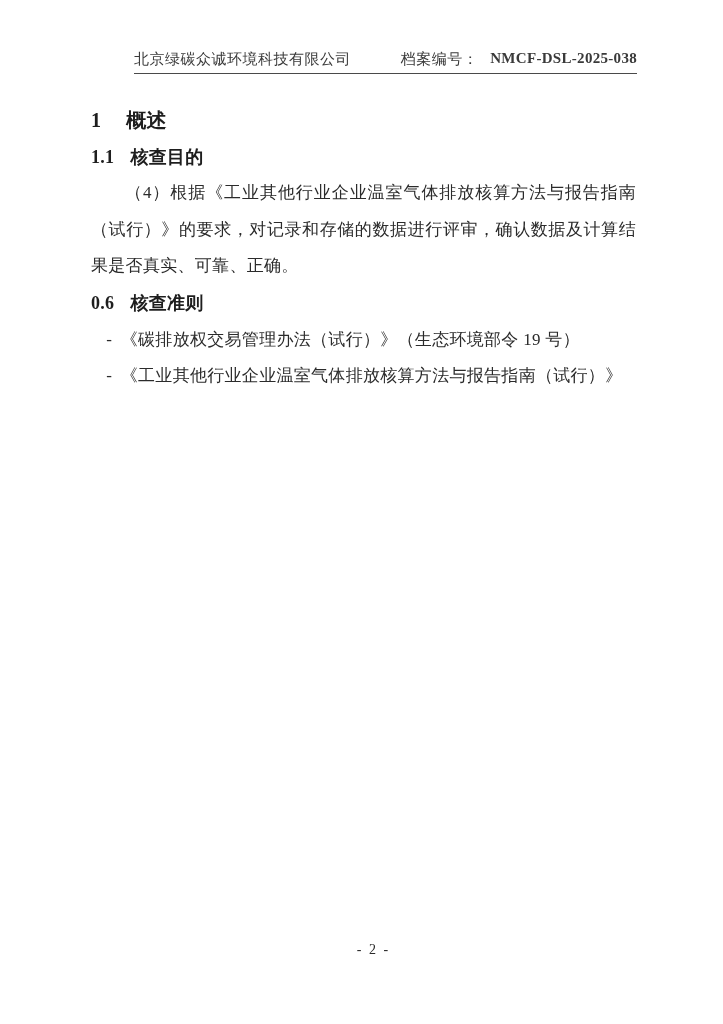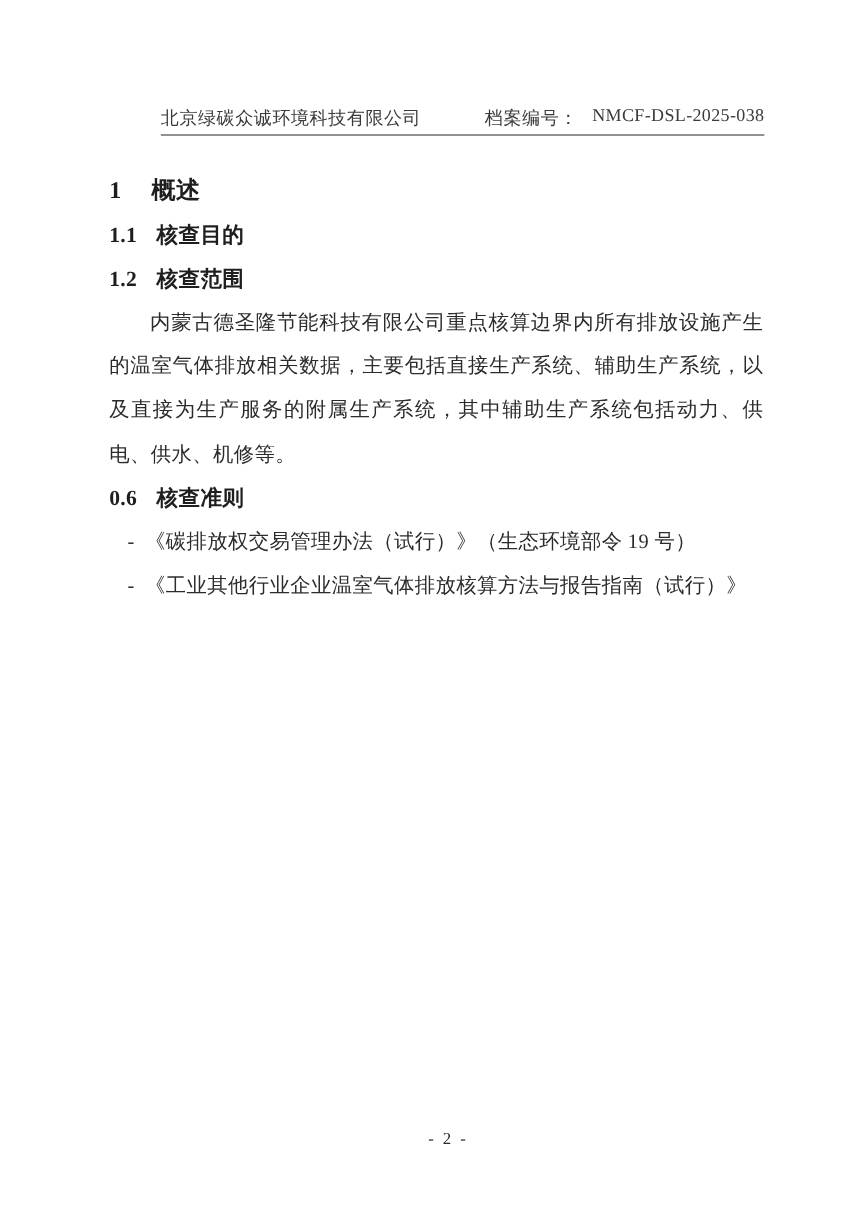--- a/index.html
+++ b/index.html
@@ -24,22 +24,22 @@
     padding-bottom: 4px;
     border-bottom: 1.5px solid #4a4a4a;
     display: flex;
     justify-content: space-between;
     align-items: flex-end;
     font-size: 15px;
     letter-spacing: 0.5px;
     color: #3a3a3a;
     white-space: nowrap;
   }
-  .hdr .file-no { display: inline-flex; gap: 12px; margin-top: 39px; }
-  .hdr .file-num { font-family: "Liberation Serif", "DejaVu Serif", serif; font-weight: 400; letter-spacing: 0.3px; }
+  .hdr .file-no { display: inline-flex; gap: 12px; }
+  .hdr .file-num { font-family: "Liberation Serif", "DejaVu Serif", serif; font-weight: 700; letter-spacing: 0.3px; }
   
   .content {
     margin: 28px 111px 0 67px;
     line-height: 36.6px;
     font-size: 17px;
     letter-spacing: 0.3px;
     text-align: justify;
     text-align-last: left;
   }
   .content h1, .content h2 {
@@ -88,25 +88,22 @@
 
   <div class="content">
 
     <h1>
       <span class="num">1</span><span>概述</span>
     </h1>
 
     <h2>
       <span class="num">1.1</span><span>核查目的</span>
     </h2>
+    <p>（4）根据《工业其他行业企业温室气体排放核算方法与报告指南（试行）》的要求，对记录和存储的数据进行评审，确认数据及计算结果是否真实、可靠、正确。</p>
 
-    <h2>
-      <span class="num">1.2</span><span>核查范围</span>
-    </h2>
-    <p>内蒙古德圣隆节能科技有限公司重点核算边界内所有排放设施产生的温室气体排放相关数据，主要包括直接生产系统、辅助生产系统，以及直接为生产服务的附属生产系统，其中辅助生产系统包括动力、供电、供水、机修等。</p>
 
     <h2>
       <span class="num">0.6</span><span>核查准则</span>
     </h2>
     <p class="bullet">
       <span class="marker">-</span><span>《碳排放权交易管理办法（试行）》（生态环境部令 19 号）</span>
     </p>
     <p class="bullet">
       <span class="marker">-</span><span>《工业其他行业企业温室气体排放核算方法与报告指南（试行）》</span>
     </p>

